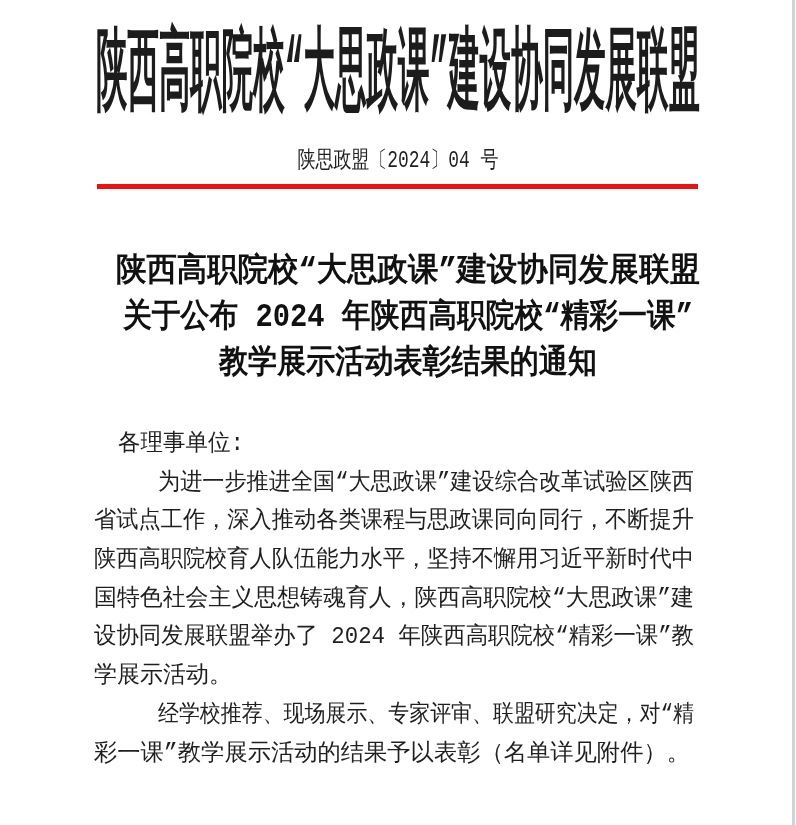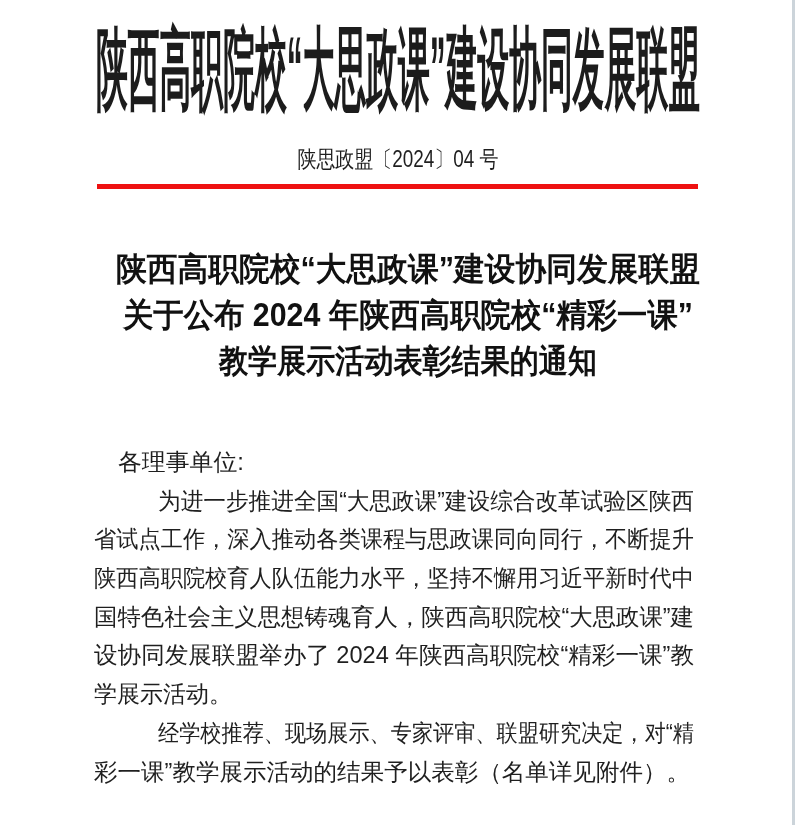--- a/index.html
+++ b/index.html
@@ -2,39 +2,39 @@
 <html><head>
 <meta charset="utf-8">
 <style>
   html, body { margin: 0; padding: 0; background: #ffffff; }
   .canvas {
     position: relative;
     width: 796px;
     height: 825px;
     background: #ffffff;
     overflow: hidden;
-    font-family: Liberation Sans, sans-serif;
+    font-family: Liberation Mono, monospace;
   }
   .page-edge {
     position: absolute;
     left: 792px; top: 0;
     width: 3px; height: 825px;
     background: #ccd4da;
   }
   svg { display: block; overflow: visible; }
   .banner-svg      { position: absolute; left: 95px;  top: 24px; }
   .docnum-svg      { position: absolute; left: 297px; top: 142px; }
   .red-line {
     position: absolute;
     left: 97px; top: 184px;
     width: 601px; height: 5px;
     background: #ee1111;
   }
   .title-svg       { position: absolute; left: 98px;  top: 248px; }
-  .body-block      { position: absolute; left: 94px;  top: 444px; }
+  .body-block      { position: absolute; left: 94px;  top: 424px; }
   .body-block svg  { display: block; height: 38.7px; }
   text { fill: #1c1c1c; }
   .banner-text  { font-weight: bold; }
   .title-text   { font-weight: bold; fill: #111111; }
   .body-text, .docnum-text { font-weight: normal; fill: #1f1f1f; }
 </style>
 </head>
 <body>
 
 <div class="canvas">

